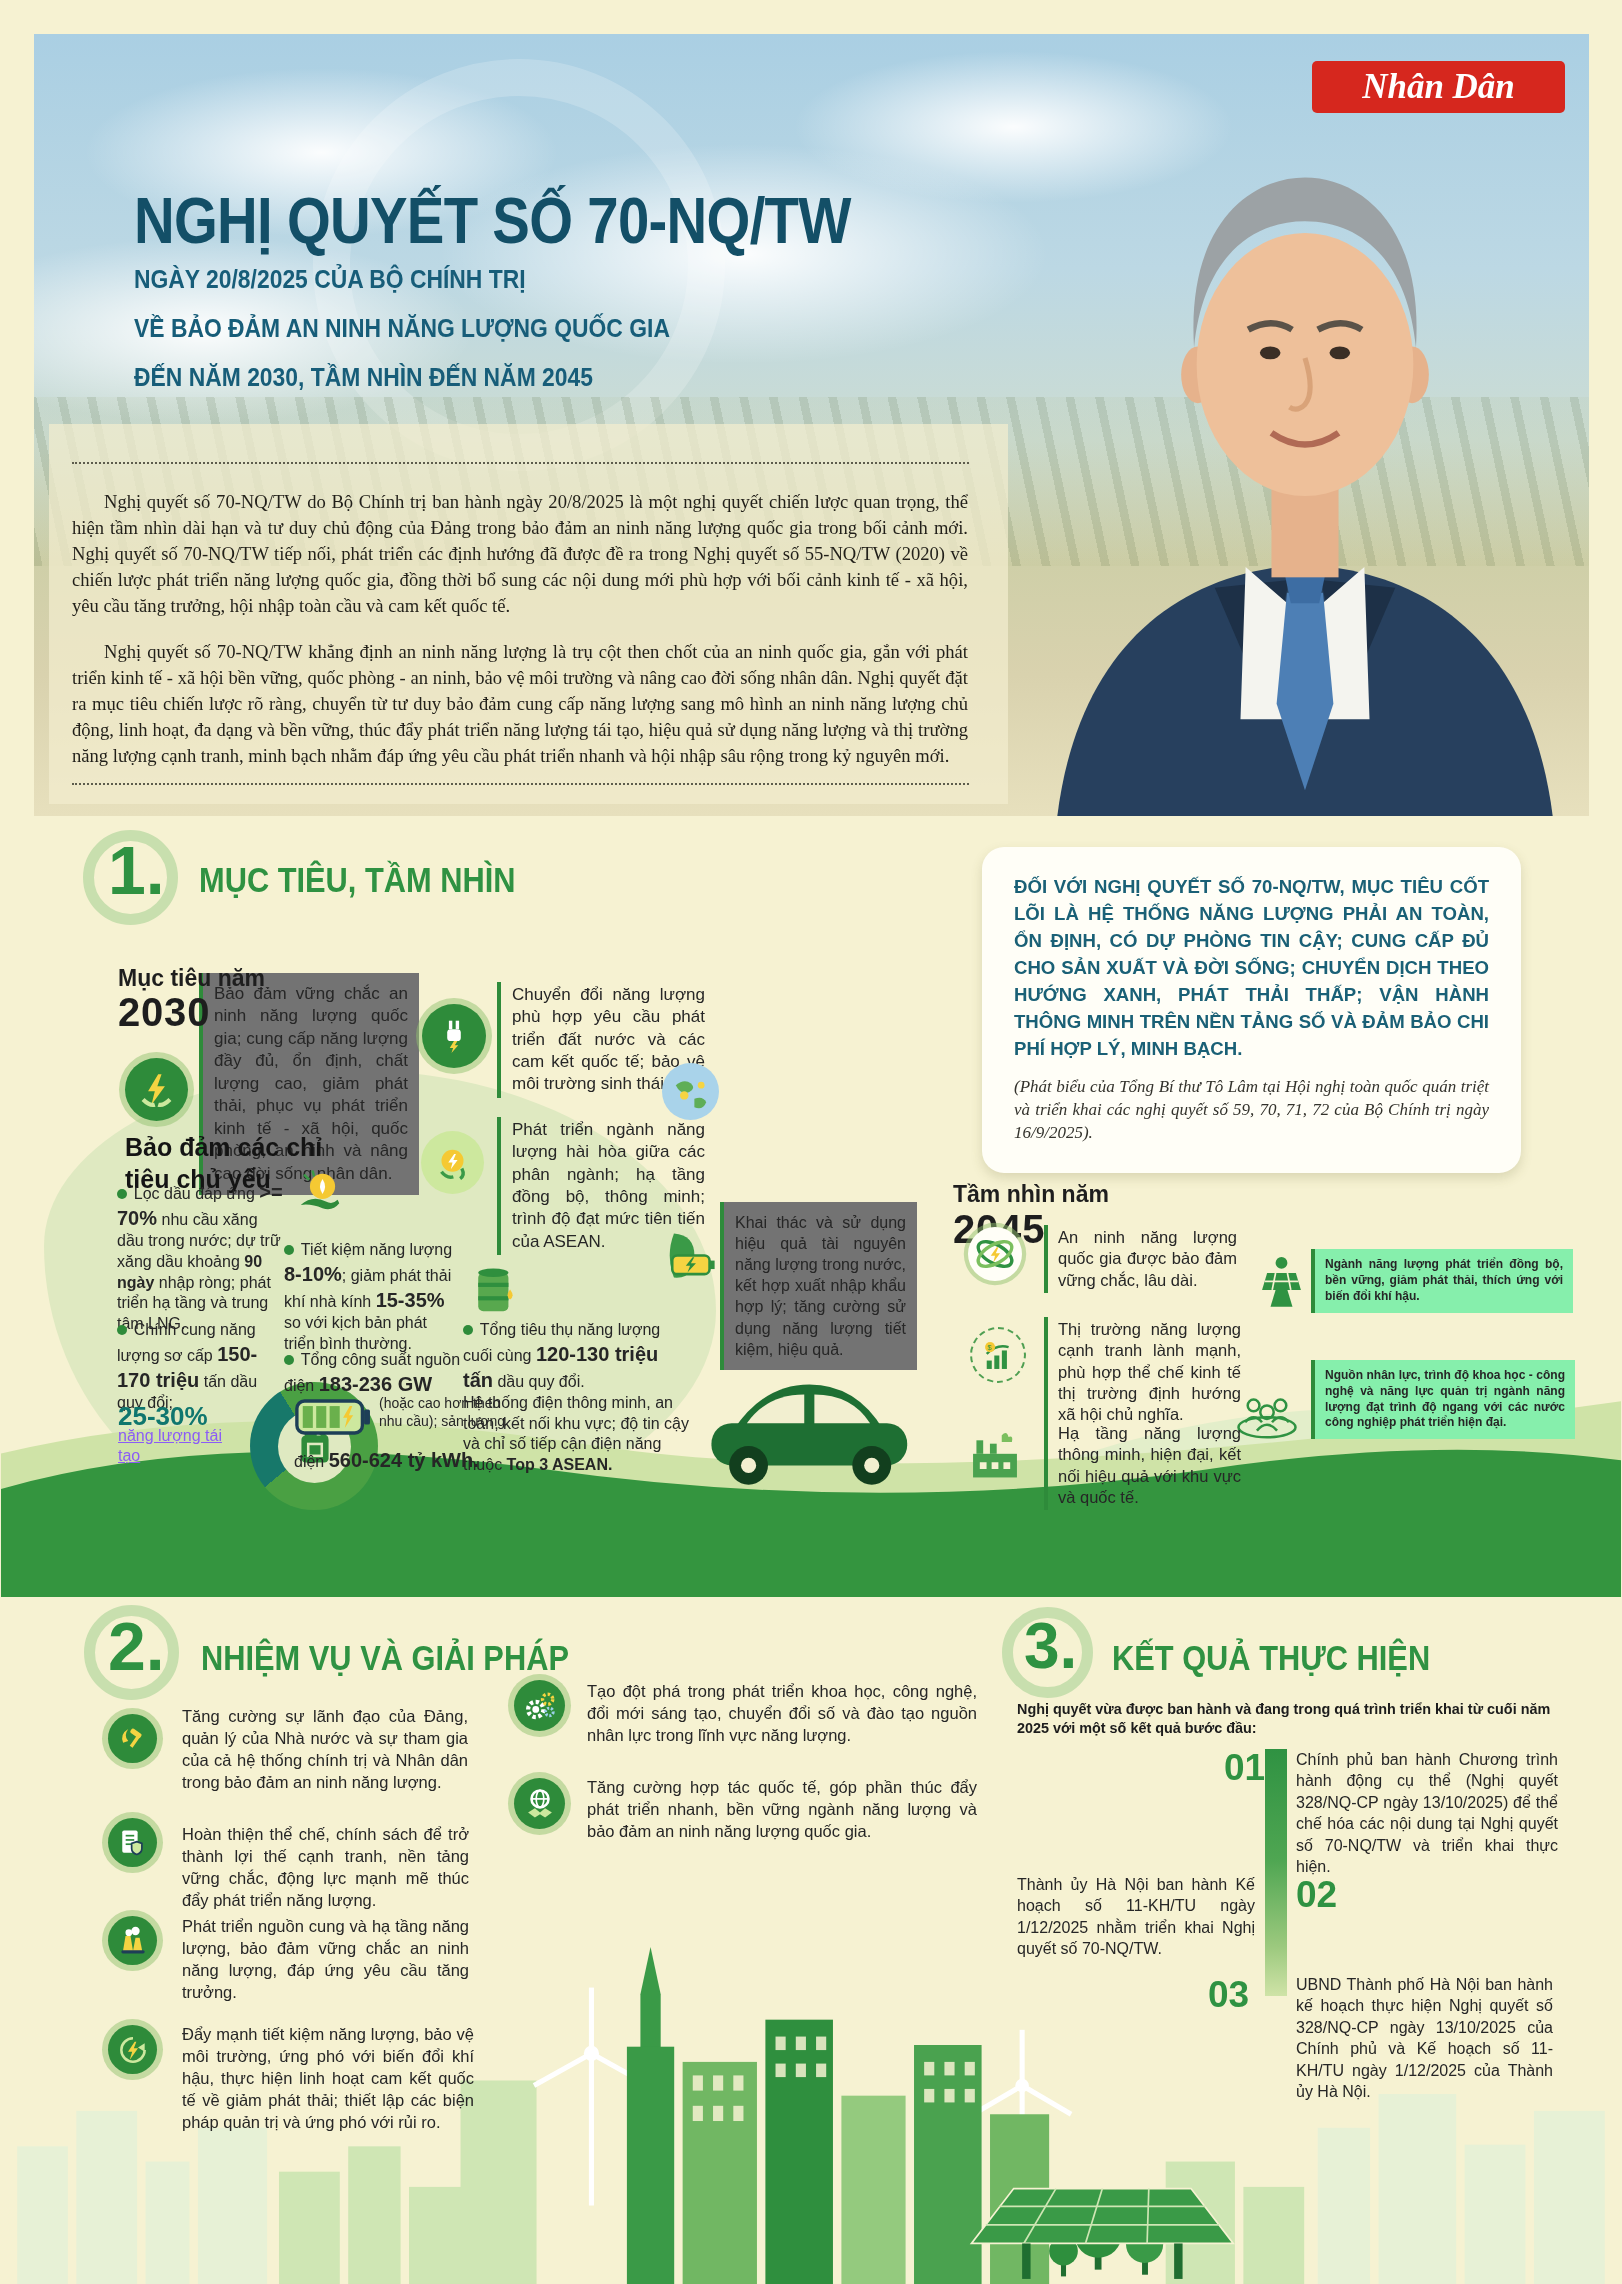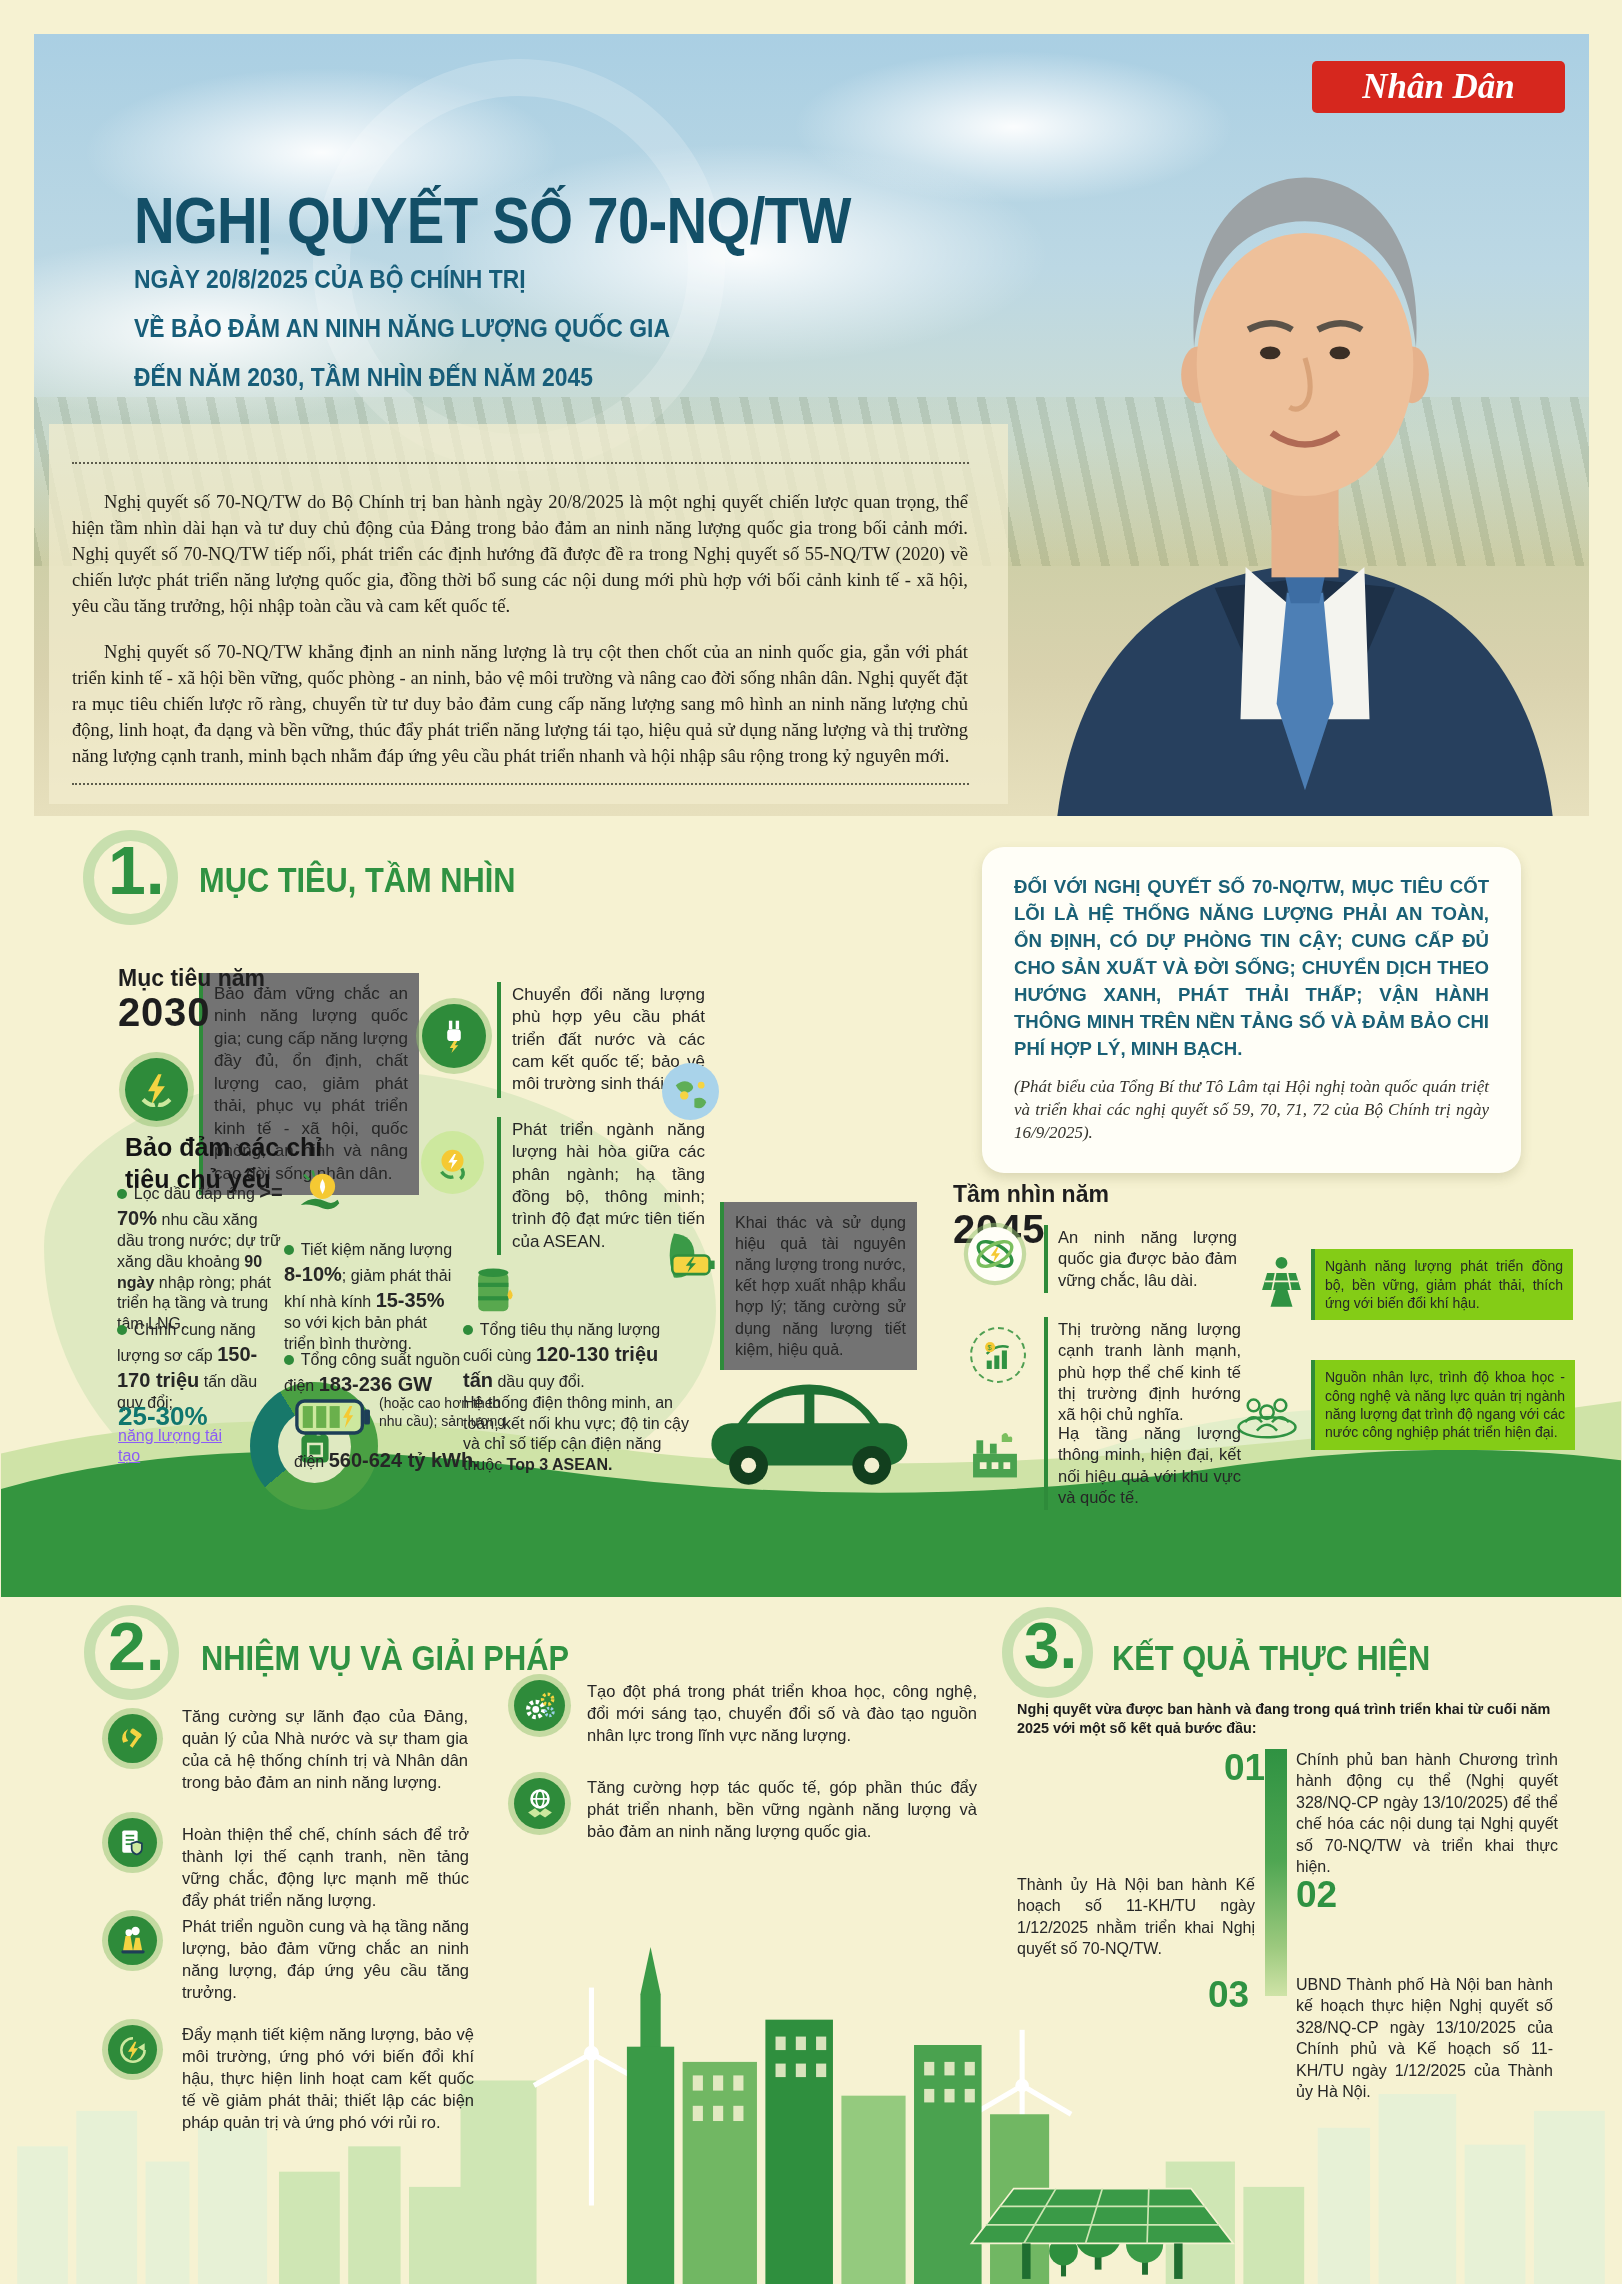--- a/index.html
+++ b/index.html
@@ -39,22 +39,22 @@
   .icg{background:#2e8b3a;box-shadow:0 0 0 6px rgba(146,193,112,.5);}
   .icl{background:#cde89e;}
   .kcol{position:absolute;font-size:16px;line-height:1.3;z-index:2;color:#262626;}
   .kcol .big{font-size:20px;font-weight:bold;}
   .bdot{display:inline-block;width:10px;height:10px;border-radius:50%;background:#2e8b3a;margin-right:6.8px;}
   #callout{position:absolute;left:982px;top:847px;width:539px;height:326px;background:#fffef7;border-radius:22px;
         box-shadow:0 5px 12px rgba(90,90,40,.18);z-index:2;padding:0;}
   #callout .main{margin:27px 32px 0 32px;font-weight:bold;font-size:18.6px;line-height:1.45;color:#1a6076;text-align:justify;}
   #callout .note{margin:13.5px 32px 0 32px;font-family:"Liberation Serif",serif;font-style:italic;font-size:17px;
         line-height:1.35;color:#33322c;text-align:justify;}
-  .visbox{position:absolute;background:#84cc16;border-left:4.2px solid #2e8b3a;padding:8.4px 10px;
-        font-size:14px;line-height:1.3;z-index:2;}
+  .visbox{position:absolute;background:#86efac;border-left:4.2px solid #2e8b3a;padding:8.4px 10px;
+        font-size:12px;line-height:1.3;z-index:2;font-weight:bold;}
   .visline{position:absolute;border-left:4.2px solid #2e8b3a;padding:1.7px 0 1.7px 10px;font-size:16.5px;line-height:1.3;z-index:2;}
   .task{position:absolute;font-size:16.5px;line-height:1.34;z-index:2;}
   .resnum{position:absolute;font-size:37px;font-weight:bold;color:#2f9242;z-index:3;}
   .restxt{position:absolute;font-size:16px;line-height:1.34;z-index:2;color:#262626;text-align:justify;}
   #timelinebar{position:absolute;left:1265px;top:1749px;width:22px;height:247px;z-index:2;
         background:linear-gradient(180deg,#2f9242 0%,#4fa652 45%,#9cc97e 80%,#cfe3a7 100%);}
   #donut{position:absolute;left:250px;top:1382px;width:128px;height:128px;border-radius:50%;z-index:2;
         background:conic-gradient(#4aa043 0 230deg,#17786a 230deg 328deg,#4aa043 328deg 360deg);}
   #donut .hole{position:absolute;left:28px;top:28px;width:73px;height:73px;border-radius:50%;background:#dfe9c1;
         display:flex;align-items:center;justify-content:center;}

